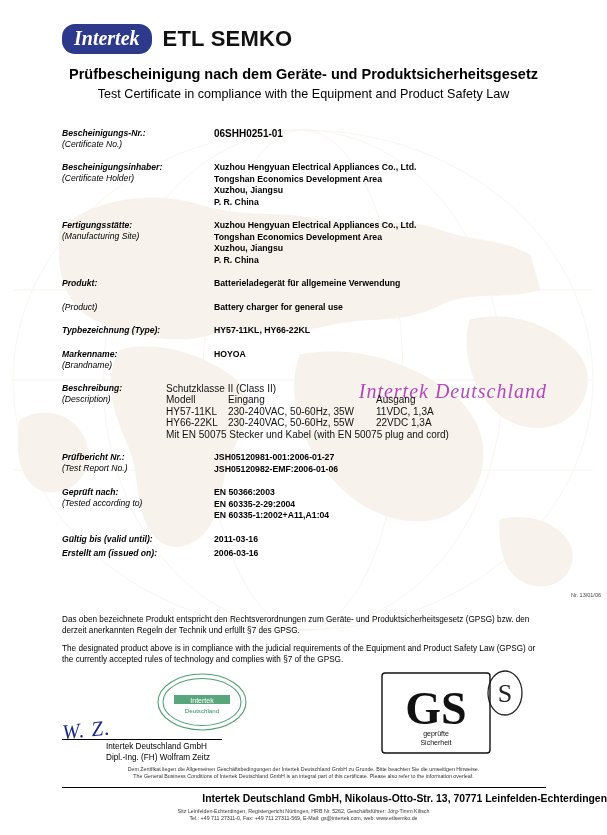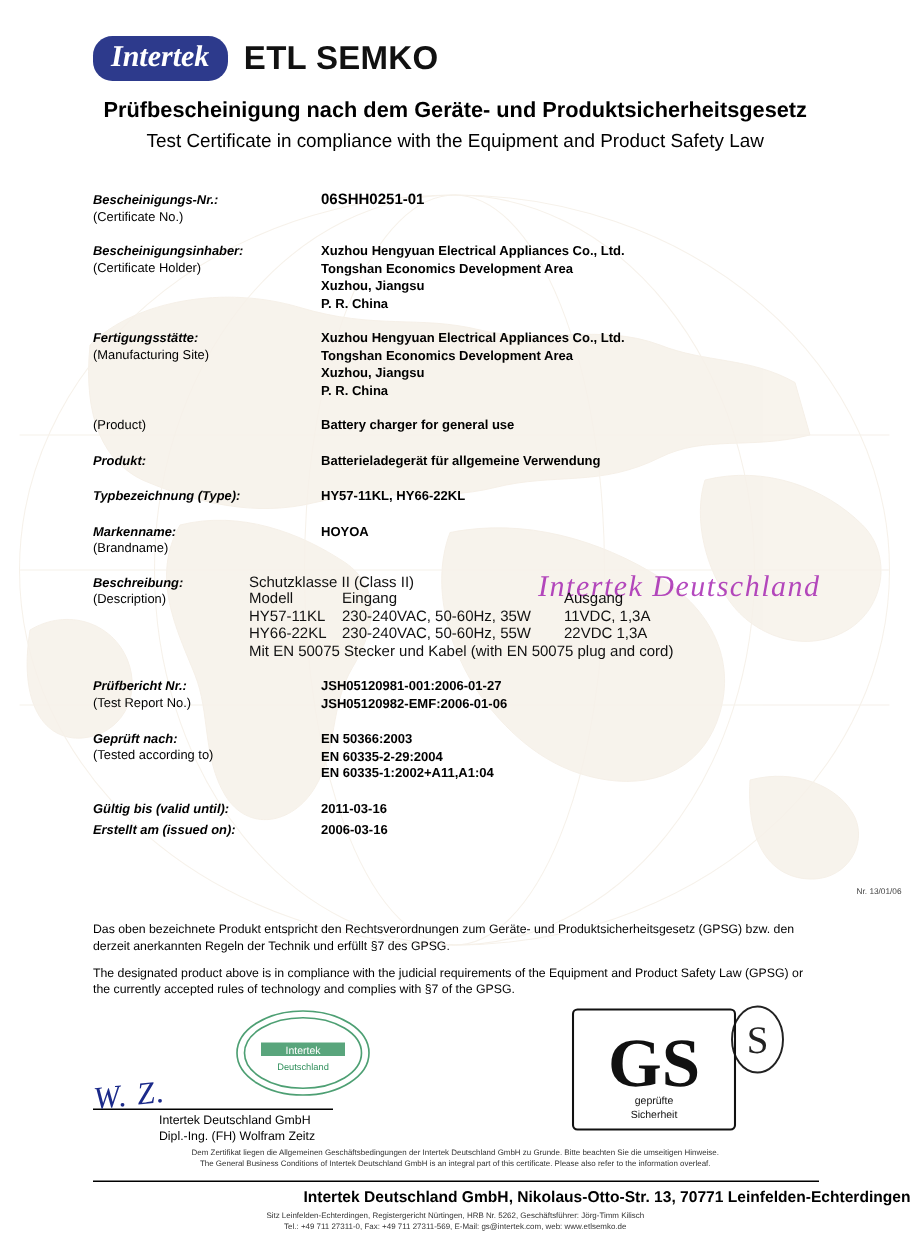--- a/index.html
+++ b/index.html
@@ -103,21 +103,21 @@
   }
   .row.tight { margin-bottom: 3px; }
   .label {
     width: 104px;
     flex: 0 0 104px;
     font-size: 8.6px;
     line-height: 11px;
     color: #000000;
   }
   .label .de { font-style: italic; font-weight: bold; display: block; }
-  .label .en { display: block; }
+  .label .en { font-style: italic; display: block; }
   .value {
     font-size: 8.7px;
     font-weight: bold;
     line-height: 11.5px;
     color: #000000;
   }
   .value .big { font-size: 10px; }
   .value .line { display: block; padding-left: 48px; }
 
   
@@ -321,33 +321,33 @@
         <div class="value">
           <span class="line">Xuzhou Hengyuan Electrical Appliances Co., Ltd.</span>
           <span class="line">Tongshan Economics Development Area</span>
           <span class="line">Xuzhou, Jiangsu</span>
           <span class="line">P. R. China</span>
         </div>
       </div>
 
       <div class="row">
         <div class="label">
+          <span class="de">Produkt:</span>
+        </div>
+        <div class="value">
+          <span class="line">Batterieladegerät für allgemeine Verwendung</span>
+        </div>
+      </div>
+
+      <div class="row">
+        <div class="label">
           <span class="en">(Product)</span>
         </div>
         <div class="value">
           <span class="line">Battery charger for general use</span>
-        </div>
-      </div>
-
-      <div class="row">
-        <div class="label">
-          <span class="de">Produkt:</span>
-        </div>
-        <div class="value">
-          <span class="line">Batterieladegerät für allgemeine Verwendung</span>
         </div>
       </div>
 
       <div class="row">
         <div class="label">
           <span class="de">Typbezeichnung (Type):</span>
         </div>
         <div class="value">
           <span class="line">HY57-11KL, HY66-22KL</span>
         </div>

